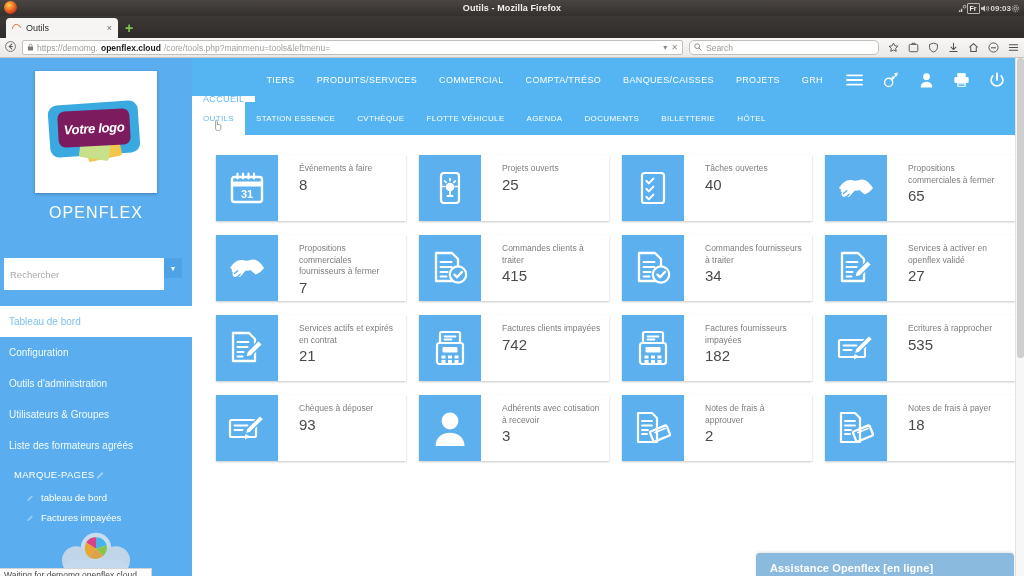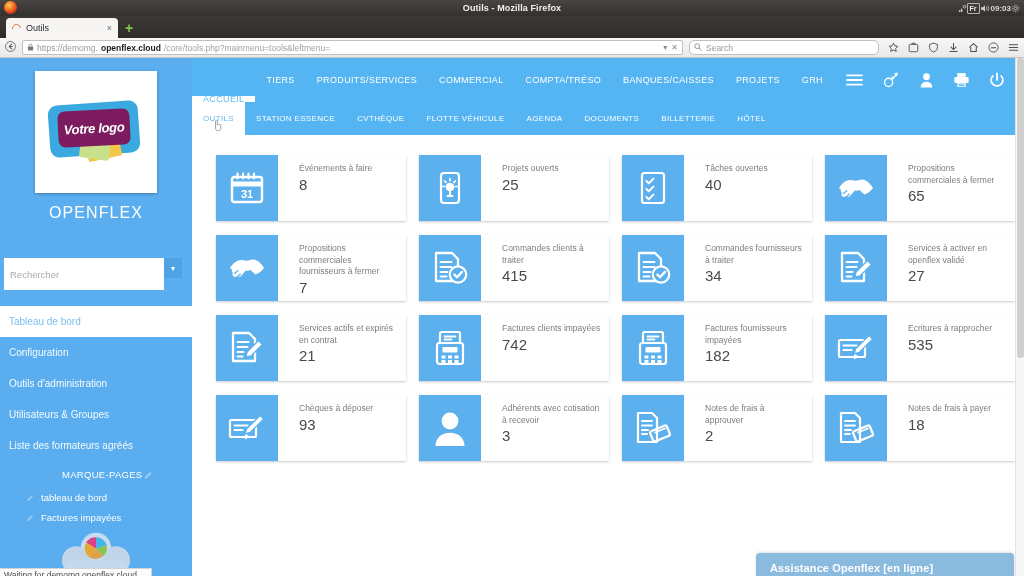--- a/index.html
+++ b/index.html
@@ -171,21 +171,21 @@
   .menu-list { margin-top: 28px; }
   .menu-item {
     height: 31px; display: flex; align-items: center;
     padding-left: 9px; font-size: 10px; color: #f4fbff;
   }
   .menu-item.active {
     background: #fff; color: #7ec1ef;
   }
   .menu-sub-header {
     height: 26px; display: flex; align-items: center; 
-    padding: 0 10px 0 14px; font-size: 9.5px; color: #ffffff; letter-spacing: .3px; margin-left: 48px;
+    padding: 0 10px 0 14px; font-size: 9.5px; color: #ffffff; letter-spacing: .3px;
   }
   .menu-sub {
     height: 20px; display: flex; align-items: center; gap: 6px;
     padding-left: 26px; font-size: 9.5px; color: #ffffff;
   }
   .bm-ico { opacity: .55; display: inline-flex; }
   .cloud-logo {
     position: absolute; bottom: 0px; left: 50%; transform: translateX(-50%);
     width: 92px; height: 52px; opacity: .92;
   }

